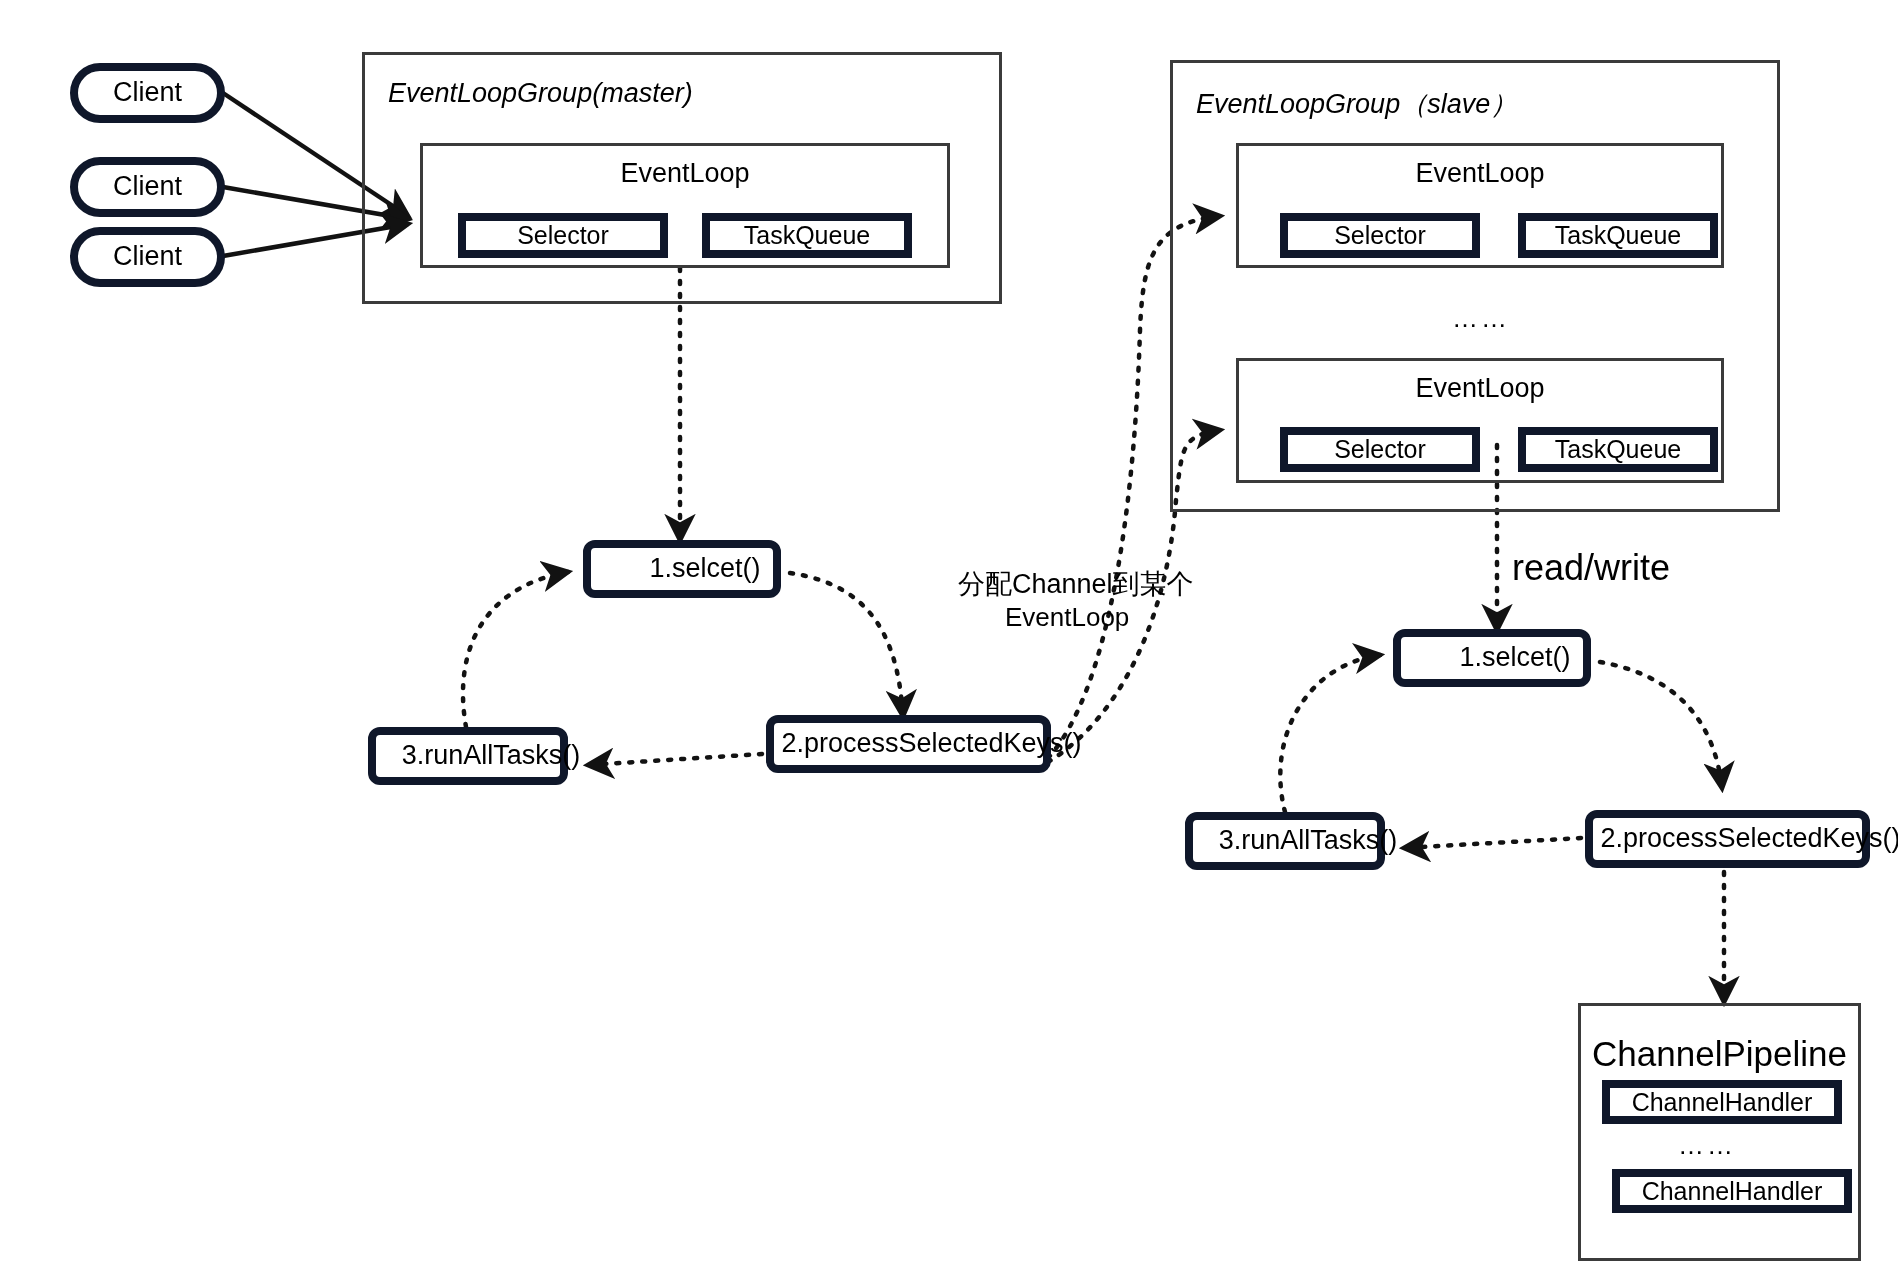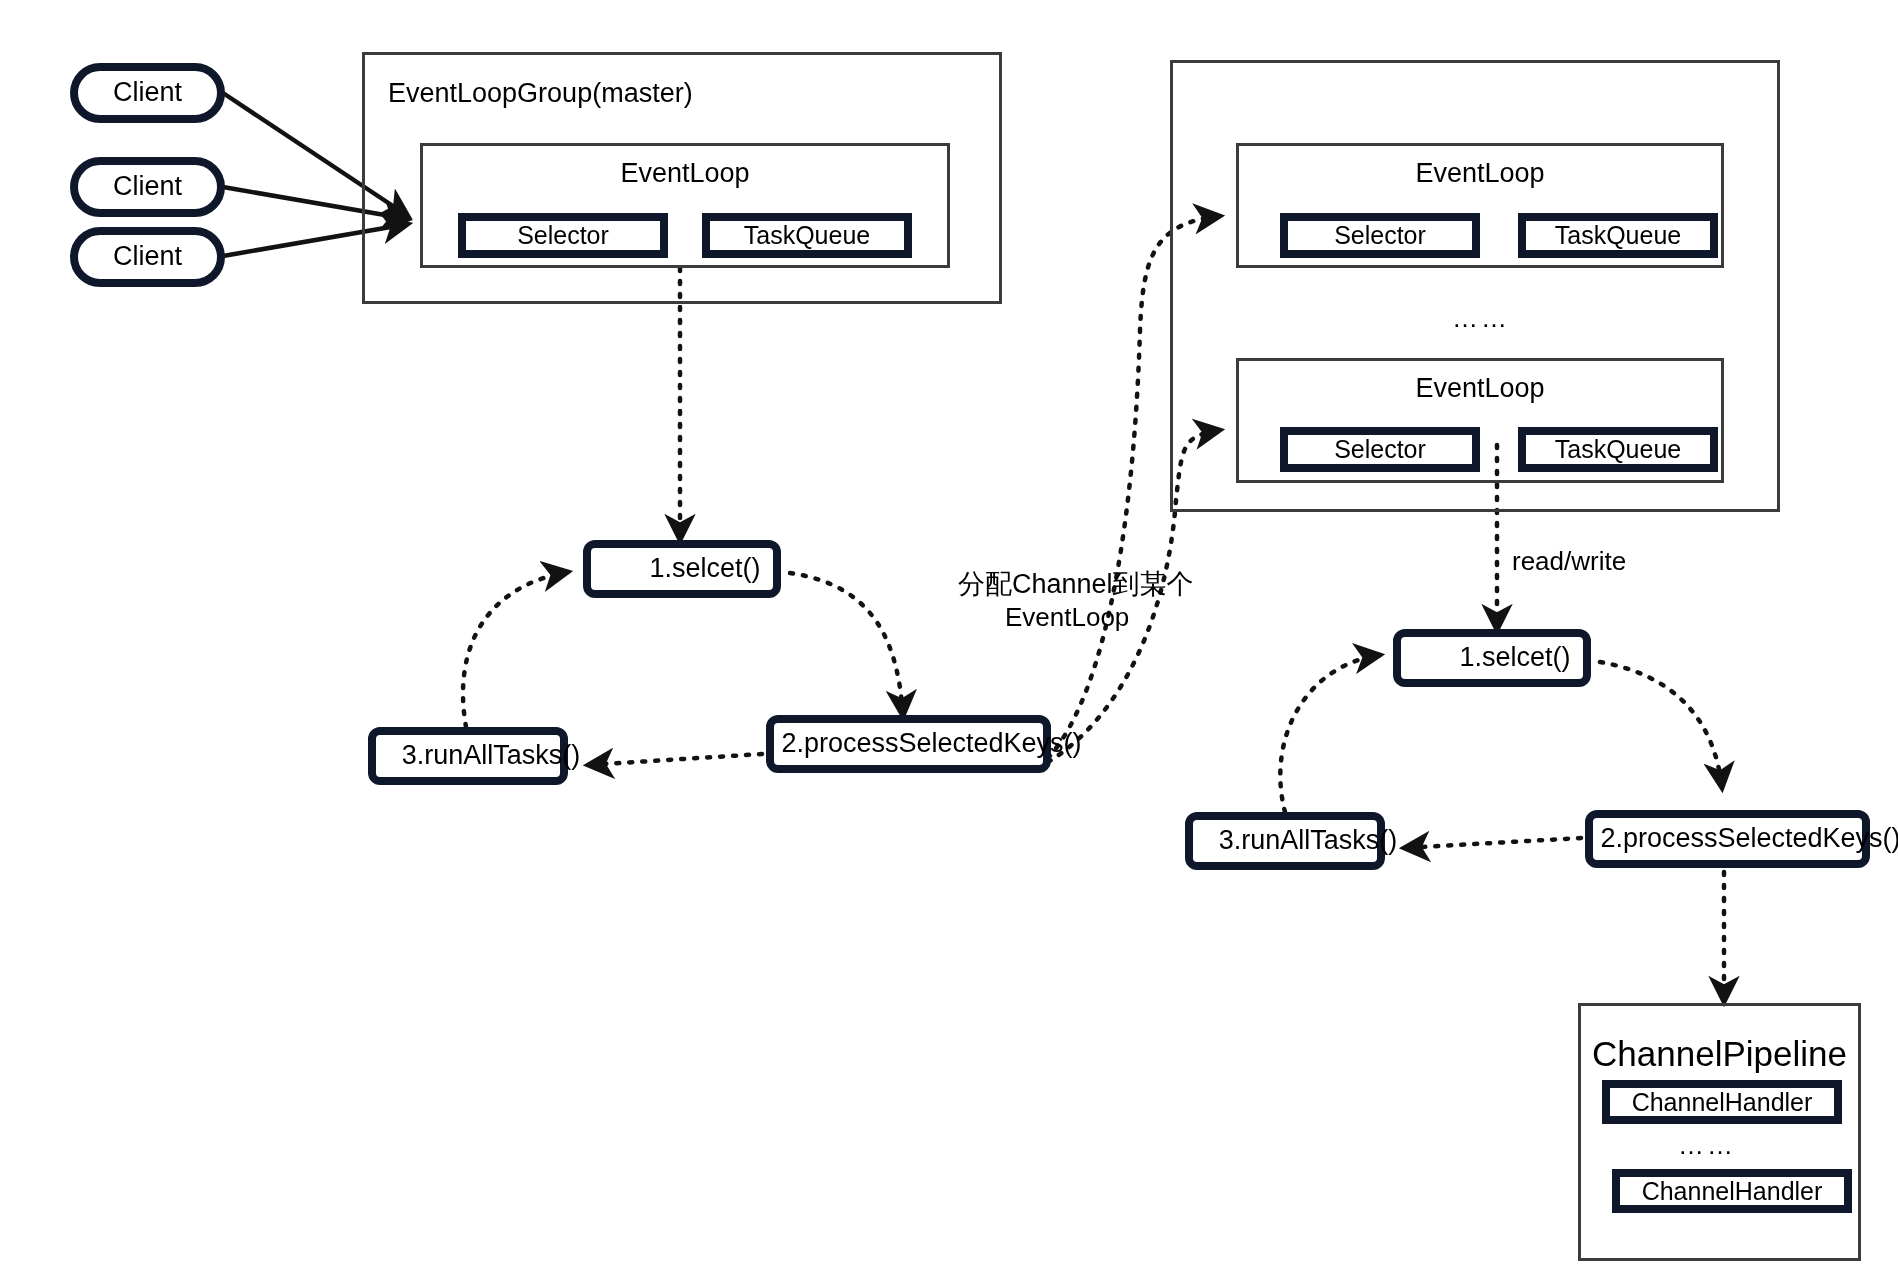--- a/index.html
+++ b/index.html
@@ -39,20 +39,21 @@
   .group-box {
     position: absolute;
     box-sizing: border-box;
     background: transparent;
     border: 3px solid #3b3b3b;
   }
   .group-title {
     position: absolute;
     color: #000000;
     white-space: nowrap;
+    font-style: italic;
   }
   .pill {
     border-radius: 999px;
   }
   .rounded {
     border-radius: 12px;
     padding-left: 46px;
   }
   .plain-label {
     position: absolute;
@@ -155,20 +156,21 @@
   <div class="group-box" style="left:420px; top:143px; width:530px; height:125px;"></div>
   <div class="inner-title" style="left:420px; top:158px; width:530px; font-size:27px;">EventLoop</div>
   <div class="node" style="left:458px; top:213px; width:210px; height:45px; font-size:25px;">
     <span>Selector</span>
   </div>
   <div class="node" style="left:702px; top:213px; width:210px; height:45px; font-size:25px;">
     <span>TaskQueue</span>
   </div>
 
   <div class="group-box" style="left:1170px; top:60px; width:610px; height:452px;"></div>
+  <div class="group-title" style="left:1196px; top:86px; font-size:27px;">EventLoopGroup（slave）</div>
 
   <div class="group-box" style="left:1236px; top:143px; width:488px; height:125px;"></div>
   <div class="inner-title" style="left:1236px; top:158px; width:488px; font-size:27px;">EventLoop</div>
   <div class="node" style="left:1280px; top:213px; width:200px; height:45px; font-size:25px;">
     <span>Selector</span>
   </div>
   <div class="node" style="left:1518px; top:213px; width:200px; height:45px; font-size:25px;">
     <span>TaskQueue</span>
   </div>
 
@@ -181,21 +183,21 @@
   </div>
   <div class="node" style="left:1518px; top:427px; width:200px; height:45px; font-size:25px;">
     <span>TaskQueue</span>
   </div>
 
   <div class="plain-label" style="left:686px; top:565px; font-size:26px;">accept</div>
 
   <div class="plain-label" style="left:958px; top:568px; font-size:27px;">分配Channel到某个</div>
   <div class="plain-label" style="left:1005px; top:601px; font-size:26px;">EventLoop</div>
 
-  <div class="plain-label" style="left:1512px; top:545px; font-size:26px;">read/write</div>
+  <div class="plain-label" style="left:1512px; top:545px; font-size:36px;">read/write</div>
 
   <div class="node rounded" style="left:583px; top:540px; width:198px; height:58px; font-size:27px;">
     <span>1.selcet()</span>
   </div>
 
   <div class="node rounded" style="left:766px; top:715px; width:285px; height:58px; font-size:27px;">
     <span>2.processSelectedKeys()</span>
   </div>
 
   <div class="node rounded" style="left:368px; top:727px; width:200px; height:58px; font-size:27px;">

